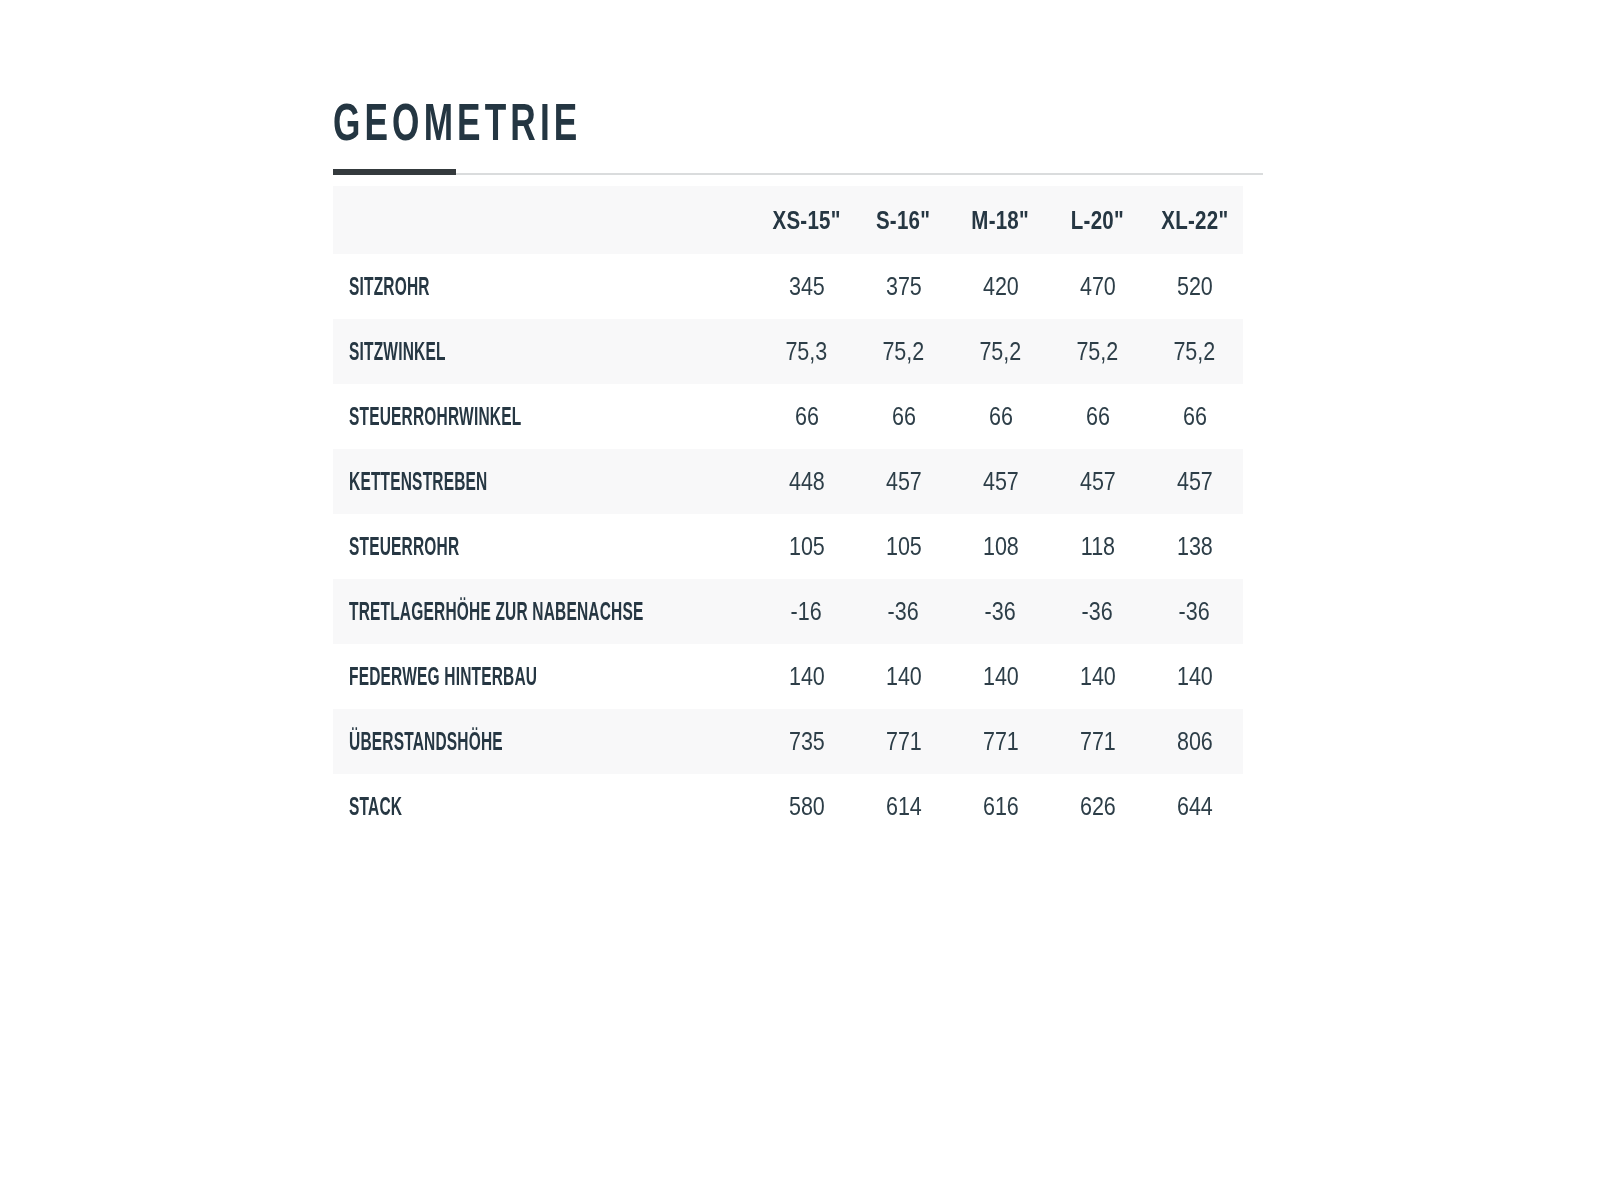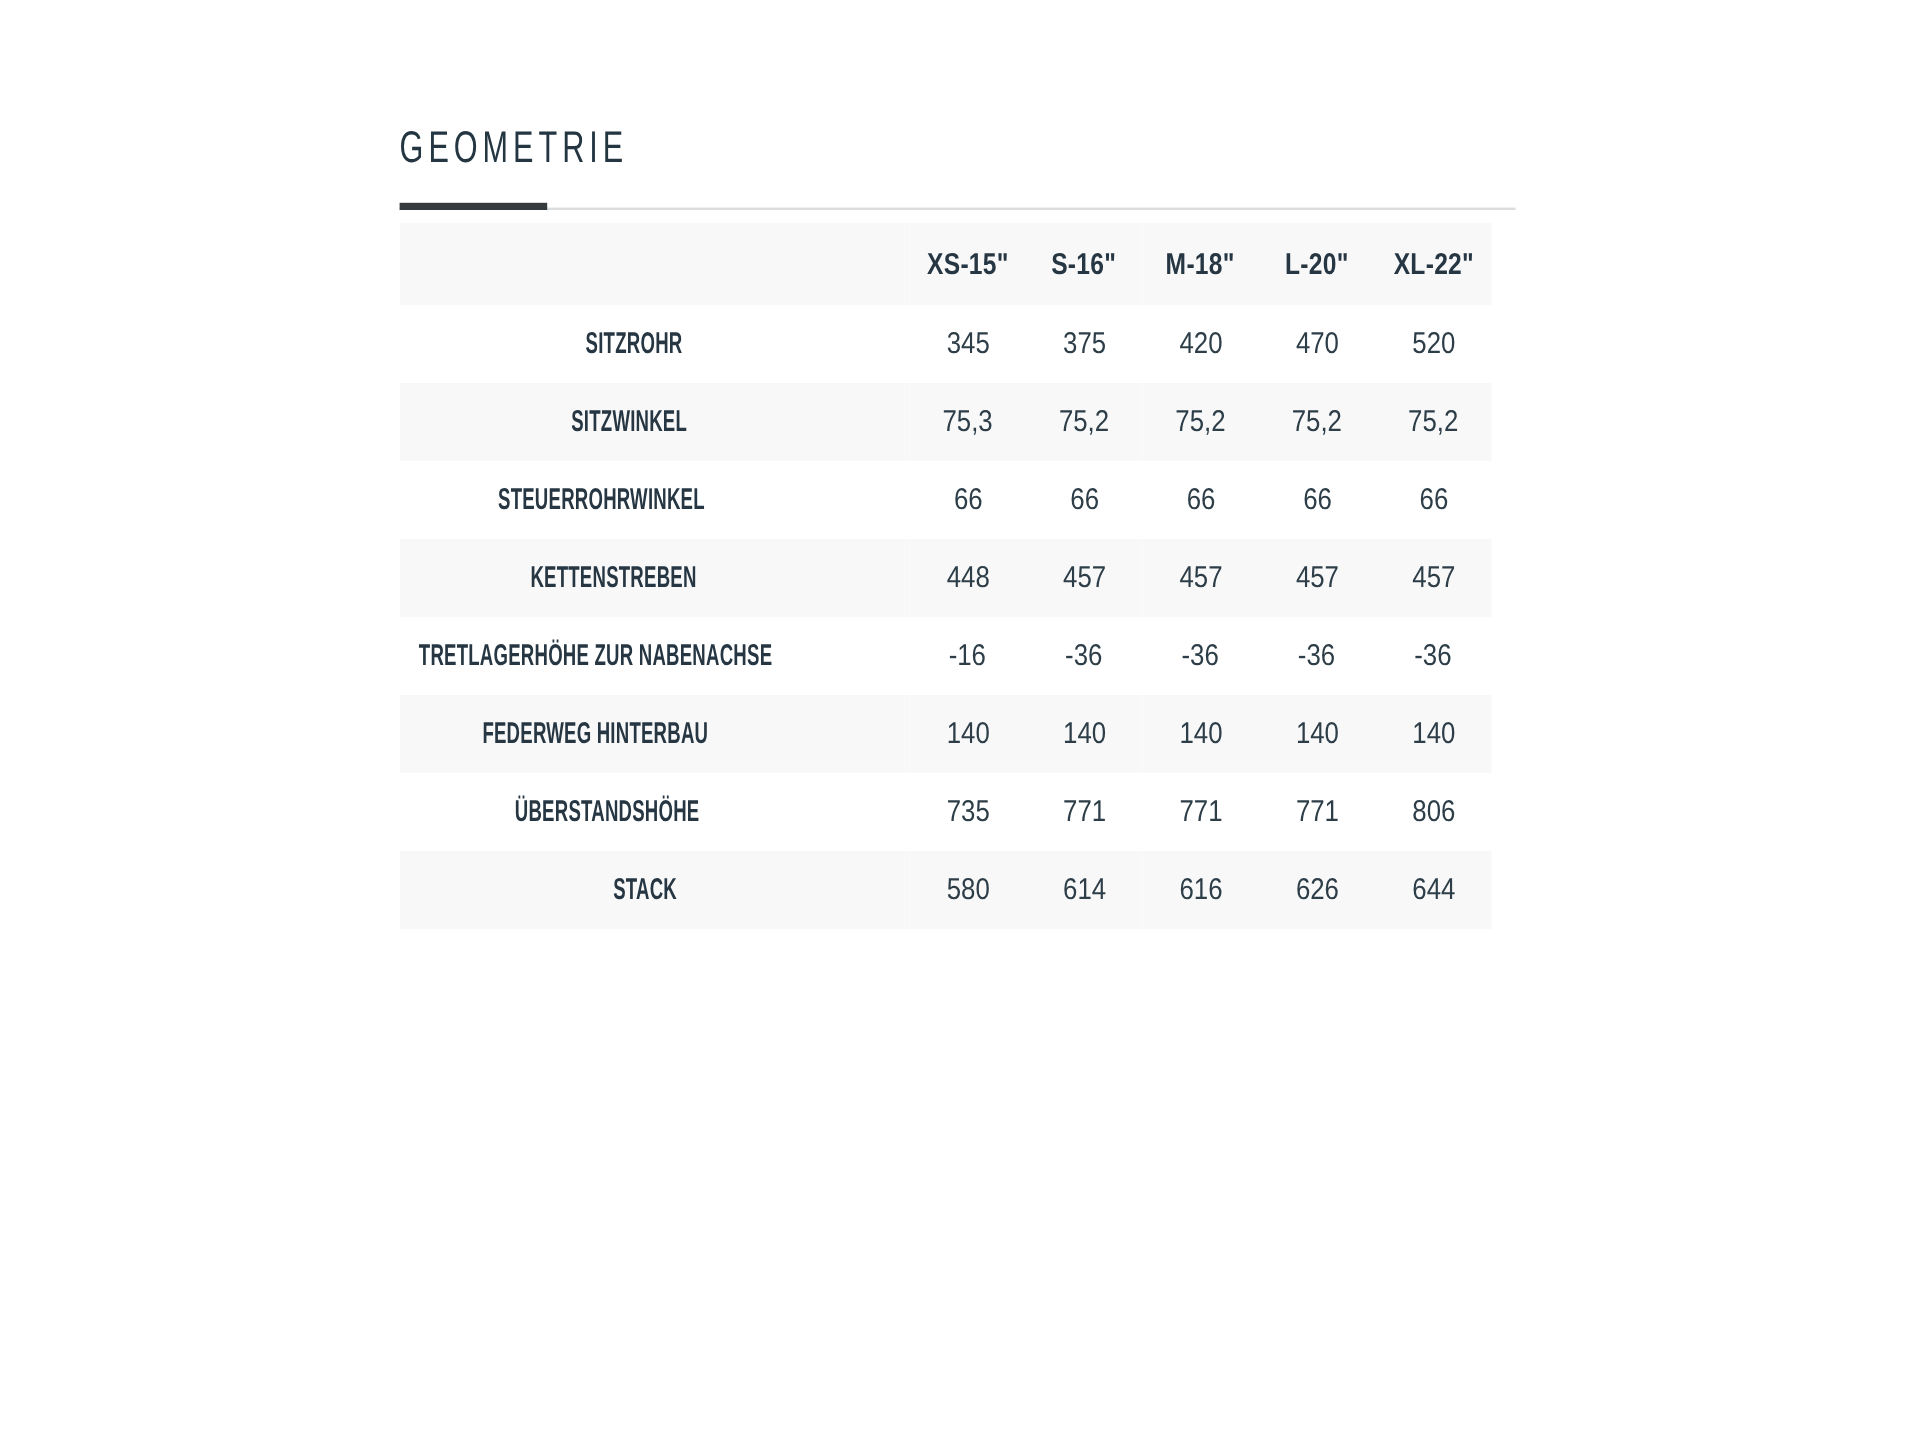--- a/index.html
+++ b/index.html
@@ -23,23 +23,23 @@
     background: var(--page-bg);
     overflow: hidden;
   }
   .content {
     position: absolute;
     left: 333px;
     top: 103px;
     width: 930px;
   }
   .title {
-    font-size: 37px;
+    font-size: 51px;
     line-height: 40px;
-    font-weight: 400;
+    font-weight: 700;
     color: var(--heading-text);
     letter-spacing: 6px;
     white-space: nowrap;
   }
   .cond-title {
     display: inline-block;
     transform: scaleX(0.69);
     transform-origin: left center;
   }
   .divider {
@@ -77,21 +77,21 @@
   thead tr { height: 68px; background: var(--row-stripe); }
   tbody tr { height: 65px; background: #ffffff; }
   tbody tr:nth-child(even) { background: var(--row-stripe); }
   th, td {
     vertical-align: middle;
     border: none;
     white-space: nowrap;
     overflow: hidden;
   }
   th.row-label, thead th.corner {
-    text-align: center;
+    text-align: left;
     padding-left: 16px;
   }
   thead th.col-head, td.value-cell {
     text-align: center;
   }
   .label-text {
     display: inline-block;
     font-size: 25px;
     font-weight: 700;
     color: var(--label-text);
@@ -179,20 +179,28 @@
             </tr>
             <tr>
               <th class="row-label"><span class="label-text">KETTENSTREBEN</span></th>
               <td class="value-cell"><span class="value-text">448</span></td>
               <td class="value-cell"><span class="value-text">457</span></td>
               <td class="value-cell"><span class="value-text">457</span></td>
               <td class="value-cell"><span class="value-text">457</span></td>
               <td class="value-cell"><span class="value-text">457</span></td>
             </tr>
             <tr>
+              <th class="row-label"><span class="label-text">STEUERROHR</span></th>
+              <td class="value-cell"><span class="value-text">105</span></td>
+              <td class="value-cell"><span class="value-text">105</span></td>
+              <td class="value-cell"><span class="value-text">108</span></td>
+              <td class="value-cell"><span class="value-text">118</span></td>
+              <td class="value-cell"><span class="value-text">138</span></td>
+            </tr>
+            <tr>
               <th class="row-label"><span class="label-text">TRETLAGERHÖHE ZUR NABENACHSE</span></th>
               <td class="value-cell"><span class="value-text">-16</span></td>
               <td class="value-cell"><span class="value-text">-36</span></td>
               <td class="value-cell"><span class="value-text">-36</span></td>
               <td class="value-cell"><span class="value-text">-36</span></td>
               <td class="value-cell"><span class="value-text">-36</span></td>
             </tr>
             <tr>
               <th class="row-label"><span class="label-text">FEDERWEG HINTERBAU</span></th>
               <td class="value-cell"><span class="value-text">140</span></td>

